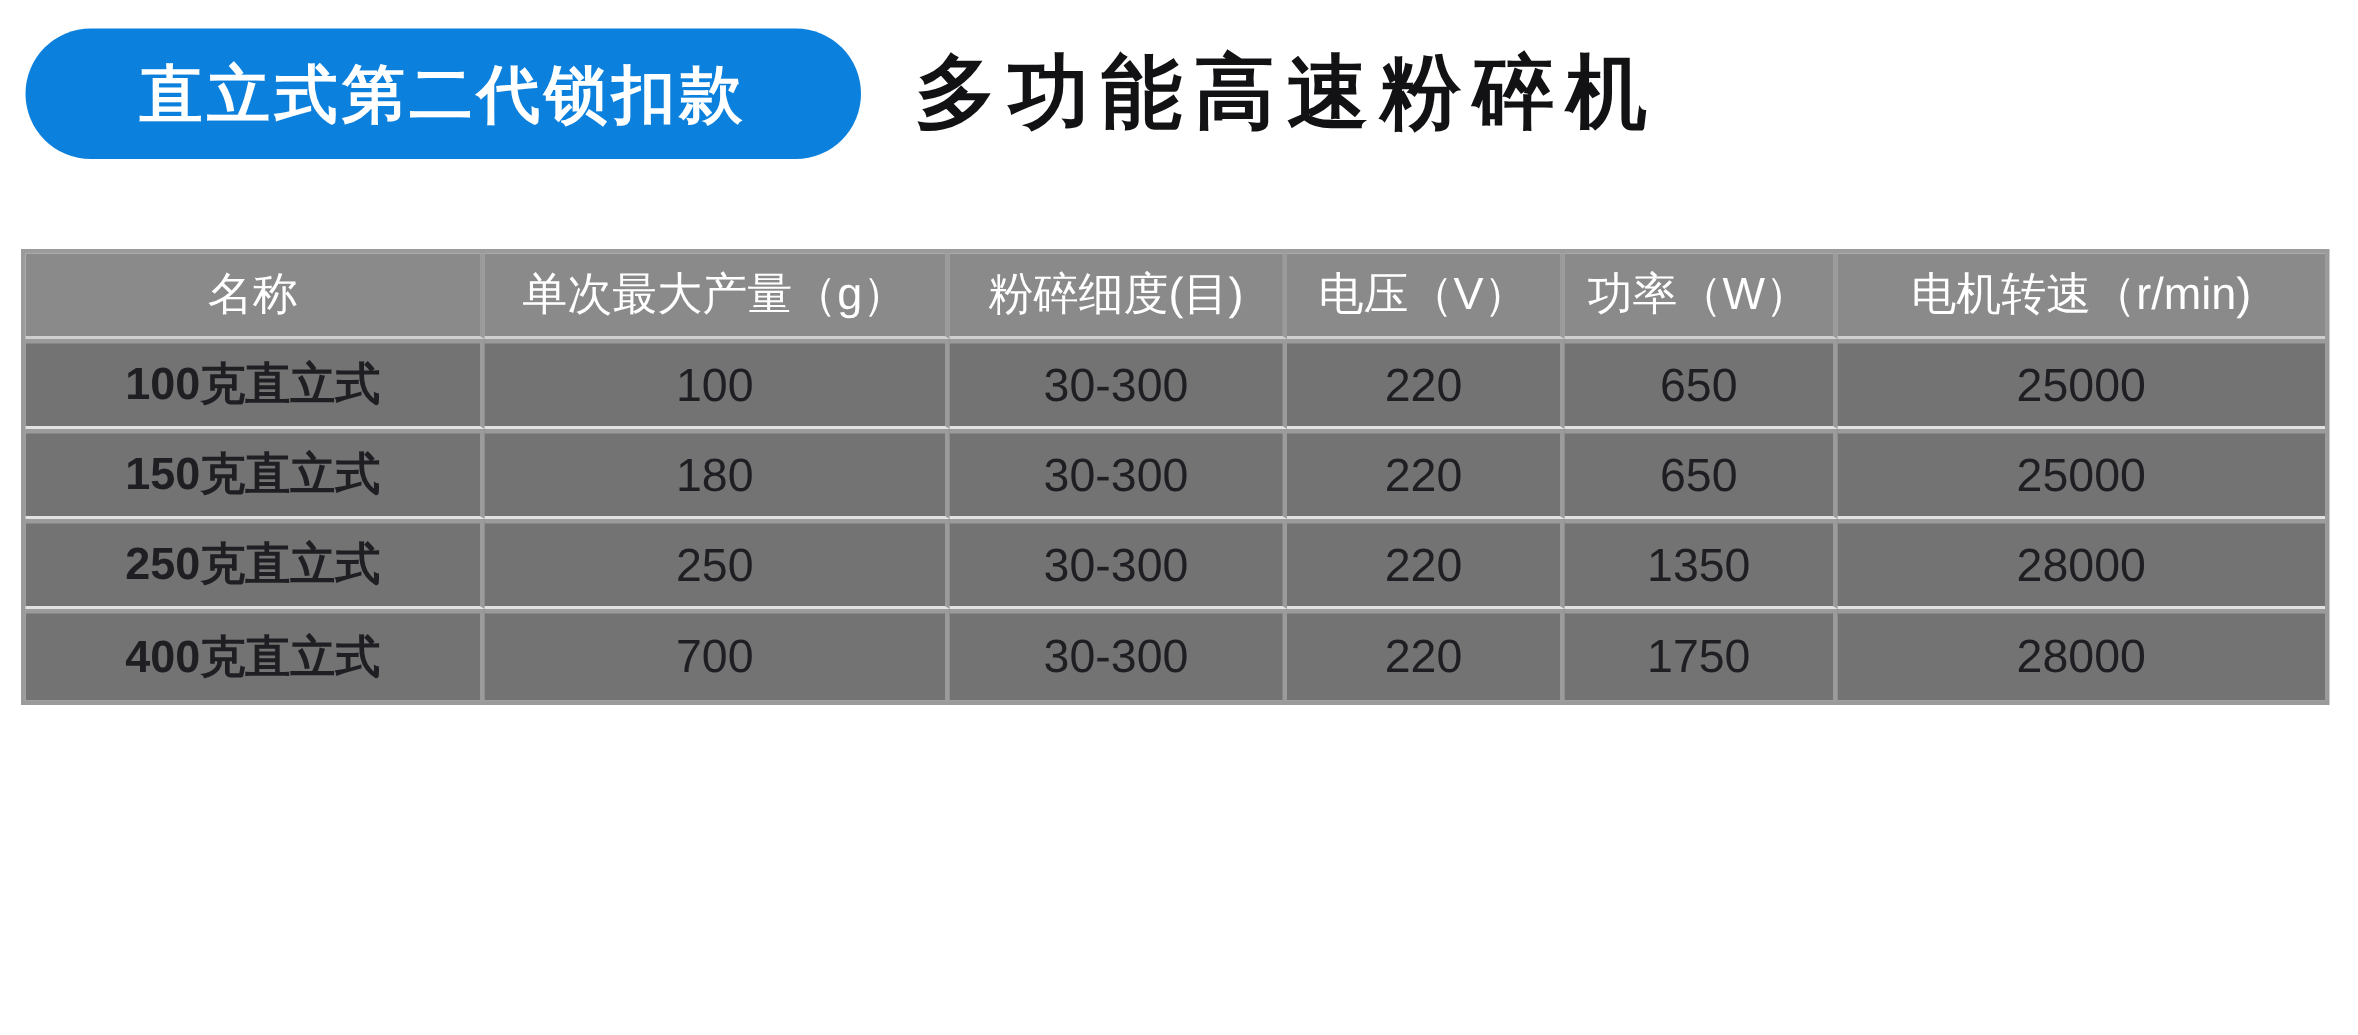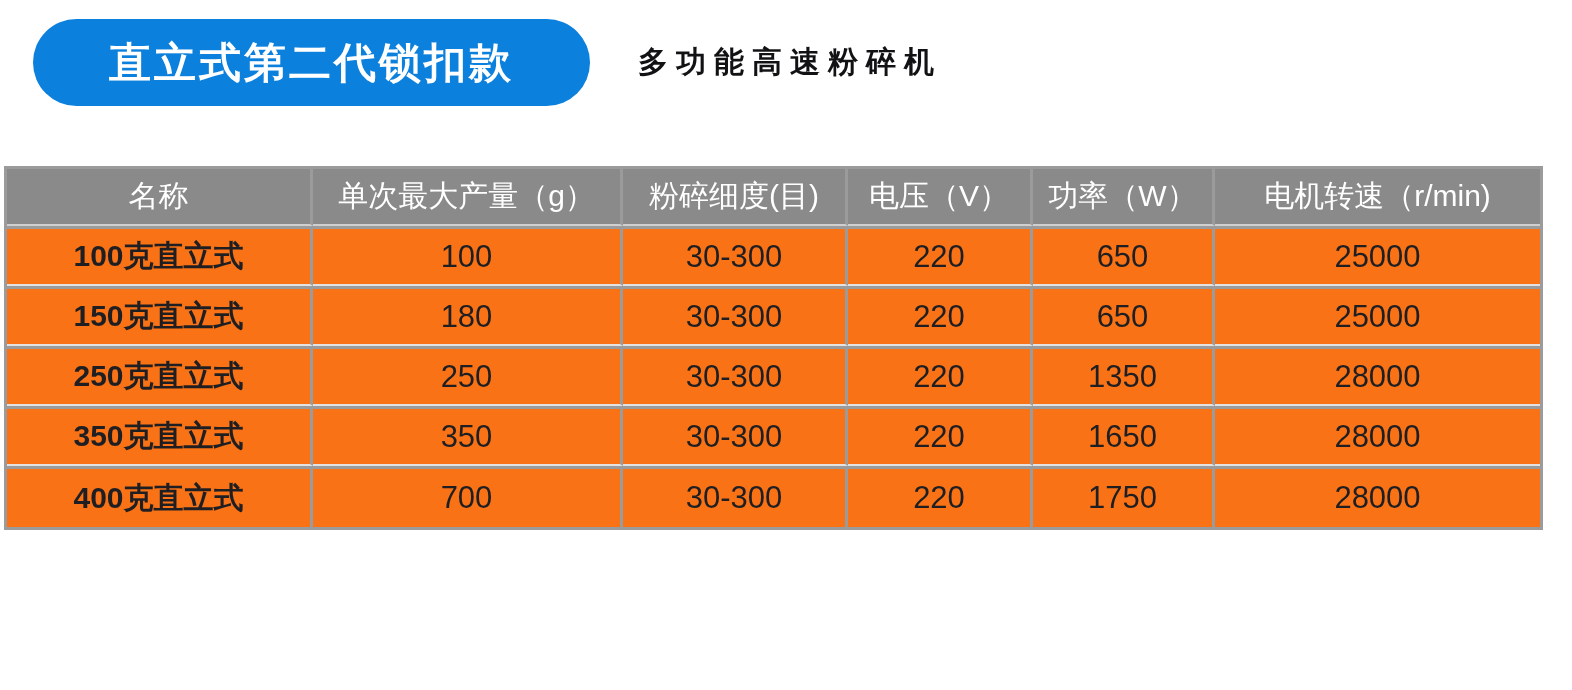--- a/index.html
+++ b/index.html
@@ -18,21 +18,21 @@
     --accent: #0c80dd;
     --header-bg: #8a8a8a;
     --border: #9b9b9b;
     --light-line: #e2e2e2;
     --text: #1f1f23;
   }
 
   
   .top-band {
     position: absolute;
-    left: 33px;
+    left: 17px;
     top: 19px;
     right: 20px;
     height: 87px;
     display: flex;
     align-items: center;
   }
   .badge {
     background: var(--accent);
     color: #ffffff;
     height: 87px;
@@ -40,32 +40,32 @@
     border-radius: 44px;
     display: flex;
     align-items: center;
     justify-content: center;
     font-size: 42px;
     font-weight: bold;
     letter-spacing: 3px;
     flex: 0 0 auto;
   }
   .page-title {
-    margin-left: 48px;
-    font-size: 30px;
+    margin-left: 36px;
+    font-size: 54px;
     font-weight: bold;
     color: #121214;
     letter-spacing: 8px;
     white-space: nowrap;
   }
 
   
   .spec-table {
     position: absolute;
-    left: 4px;
+    left: 14px;
     top: 166px;
     width: 1533px;
     border-collapse: separate;
     border-spacing: 0;
     border: 3px solid var(--border);
     table-layout: fixed;
   }
   .spec-table th,
   .spec-table td {
     border-right: 3px solid var(--border);
@@ -80,21 +80,21 @@
 
   .spec-table thead th {
     background: var(--header-bg);
     color: #ffffff;
     font-weight: normal;
     font-size: 30px;
     height: 55px;
     border-bottom: 2px solid #cfcfcf;
   }
   .spec-table tbody td {
-    background: #f97316;
+    background: #737373;
     color: var(--text);
     font-size: 31px;
     height: 55px;
     border-top: 3px solid var(--border);
     border-bottom: 2px solid var(--light-line);
   }
   .spec-table tbody tr:last-child td { border-bottom: none; height: 58px; }
   .spec-table tbody td:first-child { font-weight: bold; font-size: 30px; }
 
   
@@ -151,28 +151,20 @@
       </tr>
       <tr>
         <td>250克直立式</td>
         <td>250</td>
         <td>30-300</td>
         <td>220</td>
         <td>1350</td>
         <td>28000</td>
       </tr>
       <tr>
-        <td>350克直立式</td>
-        <td>350</td>
-        <td>30-300</td>
-        <td>220</td>
-        <td>1650</td>
-        <td>28000</td>
-      </tr>
-      <tr>
         <td>400克直立式</td>
         <td>700</td>
         <td>30-300</td>
         <td>220</td>
         <td>1750</td>
         <td>28000</td>
       </tr>
     </tbody>
 </table>
 

